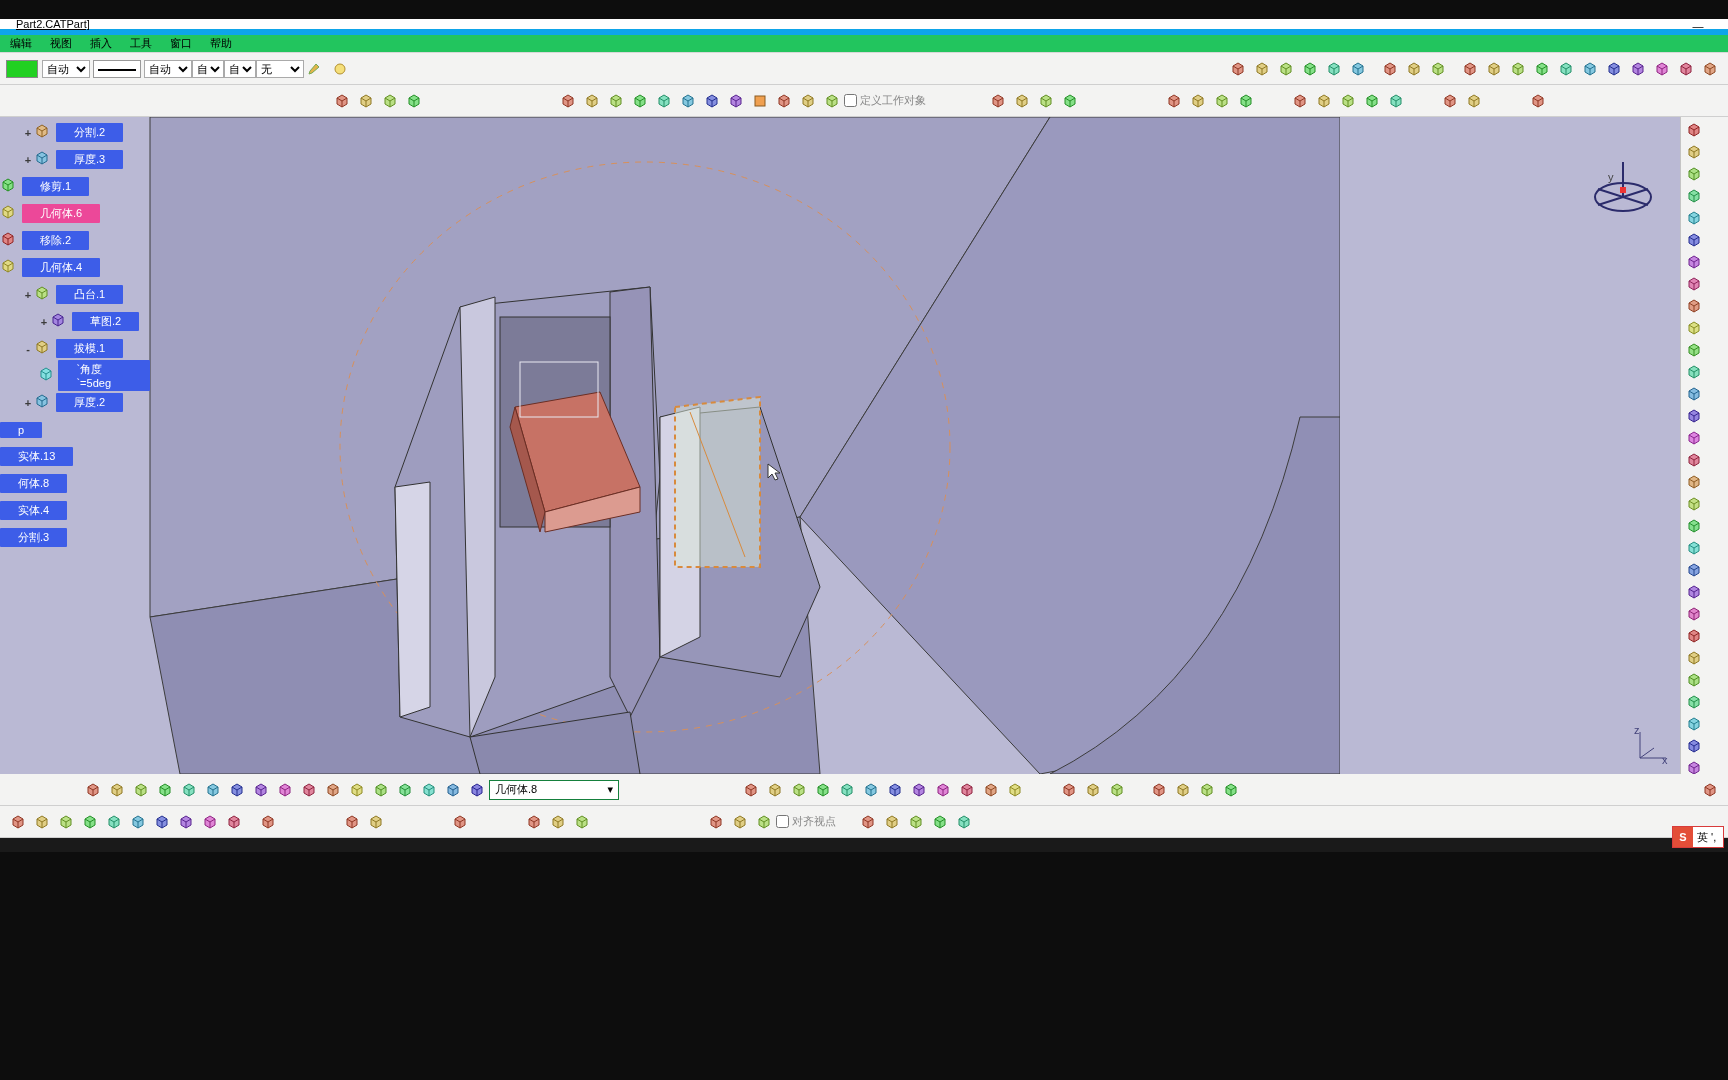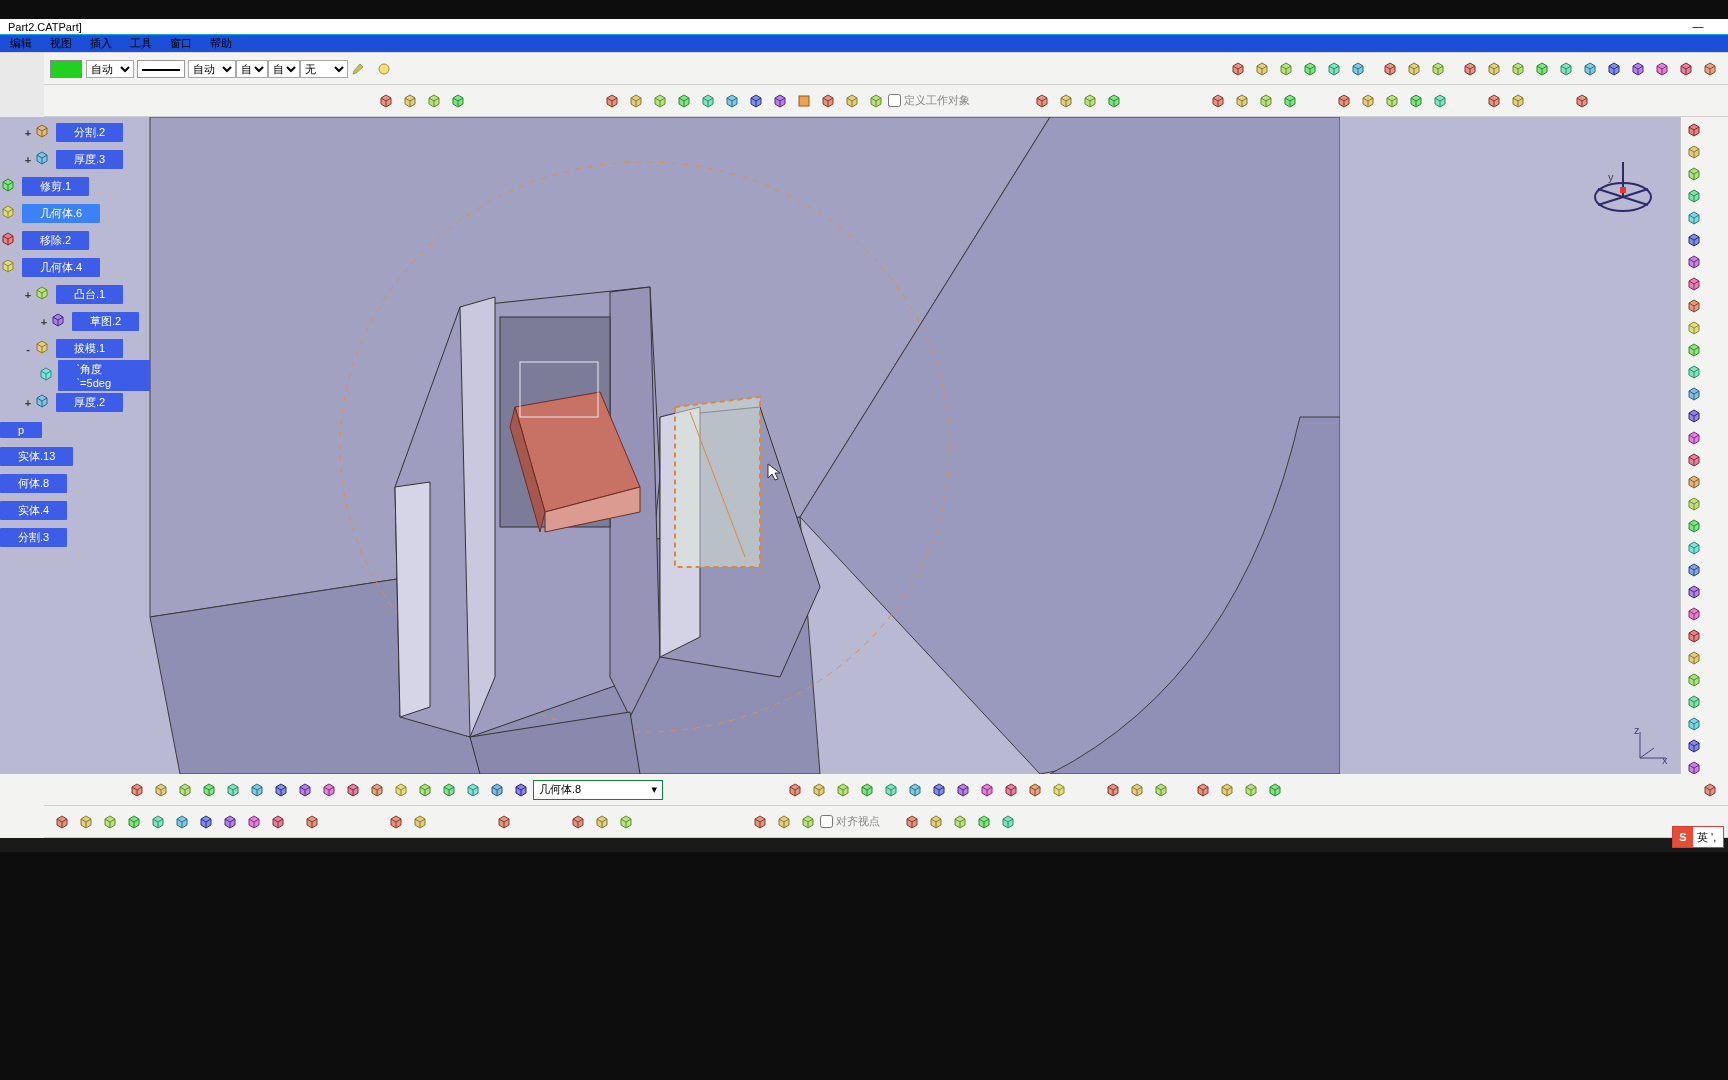--- a/index.html
+++ b/index.html
@@ -1,38 +1,38 @@
 <!DOCTYPE html>
 <html><head>
 <meta charset="utf-8">
 <style>
 * { margin: 0; padding: 0; box-sizing: border-box; font-family: "Microsoft YaHei", Tahoma, Arial, sans-serif; font-size: 11px; }
 body { width: 1728px; height: 1080px; overflow: hidden; background: #1a1a1a; position: relative; }
 .black-top, .black-bottom { background:#0d0d0d; height:19px; width:100%; }
 .black-bottom{ height:228px; position:absolute; bottom:0; left:0; }
 .app-window { position:absolute; top:19px; left:0; width:100%; background:#eae9e9; }
-.title-bar { height:16px; padding-left:8px; display:flex; align-items:center; background:#fff; border-bottom:1px solid #0ea5e9;}
+.title-bar { height:16px; padding-left:16px; display:flex; align-items:center; background:#fff; border-bottom:6px solid #0ea5e9;text-decoration:underline;}
 .title-bar .win-btn { position:absolute; right:10px; top:-1px; width:40px; height:16px; display:flex; align-items:center; justify-content:center; }
-.menu-bar { height:18px; padding-left:2px; display:flex; align-items:flex-start; gap:2px; background:#1d4ed8; border-bottom:1px solid #d8d8d8;}
+.menu-bar { height:18px; padding-left:2px; display:flex; align-items:flex-start; gap:2px; background:#22c55e; border-bottom:1px solid #d8d8d8;}
 .menu-bar .mi { padding:1px 8px; cursor:default;}
-.toolbar-row { height:32px; display:flex; align-items:center; padding:0 6px; background:#f3f3f2; border-bottom:1px solid #cfcfcf;margin-left:44px;}
+.toolbar-row { height:32px; display:flex; align-items:center; padding:0 6px; background:#f3f3f2; border-bottom:1px solid #cfcfcf;}
 .color-swatch { width:32px; height:18px; background:#22d022; border:1px solid #888; margin-right:4px;}
 select, .combo { height:18px; font-size:11px; border:1px solid #aaa; background:#fff; }
 .line-sample { width:48px; height:18px; border:1px solid #999; background:#fff; position:relative; margin:0 3px;}
 .line-sample::after{ content:""; position:absolute; inset:8px 4px auto 4px; border-top:2px solid #000;}
 .tb-icon { width:22px; height:22px; margin:0 1px; display:inline-flex; align-items:center; justify-content:center; border-radius:2px;}
 .tb-sep{ width:8px;}
 
 .workspace { position:relative; width:100%; height:657px; background:#bab9d4; overflow:hidden;}
 .right-toolbox { position:absolute; right:0; top:0; width:48px; height:100%; background:#f3f3f2; border-left:1px solid #c4c4c4; display:flex; flex-wrap:wrap; align-content:flex-start; padding:2px 0; gap:0;}
 .right-toolbox .tb-icon{ width:23px; height:22px;}
 .tree { position:absolute; left:0; top:0; width:150px; padding-top:2px; font-size:13px; color:#fff;}
 .tree-row{ display:flex; align-items:center; height:27px; margin-bottom:0; }
 .tree-row .chip{ background:#3d5de8; color:#fff; padding:2px 18px; border-radius:1px;}
-.tree-row.sel .chip{ background:#3b82f6;}
+.tree-row.sel .chip{ background:#ec4899;}
 .tree-row.indent1{ padding-left:22px;}
 .tree-row.indent2{ padding-left:38px;}
 .tree-row .ticon{ width:20px; height:20px; margin-right:2px; display:inline-block;}
 .tree-row .expander{ width:12px; text-align:center; color:#3b3b3b; font-weight:bold;}
 
 .viewcube{ position:absolute; right:70px; top:40px; width:70px; height:60px;}
 svg{ display:block;}
 
 .bottom-toolbars{ background:#f3f3f2;}
 .status-bar{ height:16px; background:#eeeeee; border-top:1px solid #c9c9c9; padding-left:6px; display:flex; align-items:center;}

